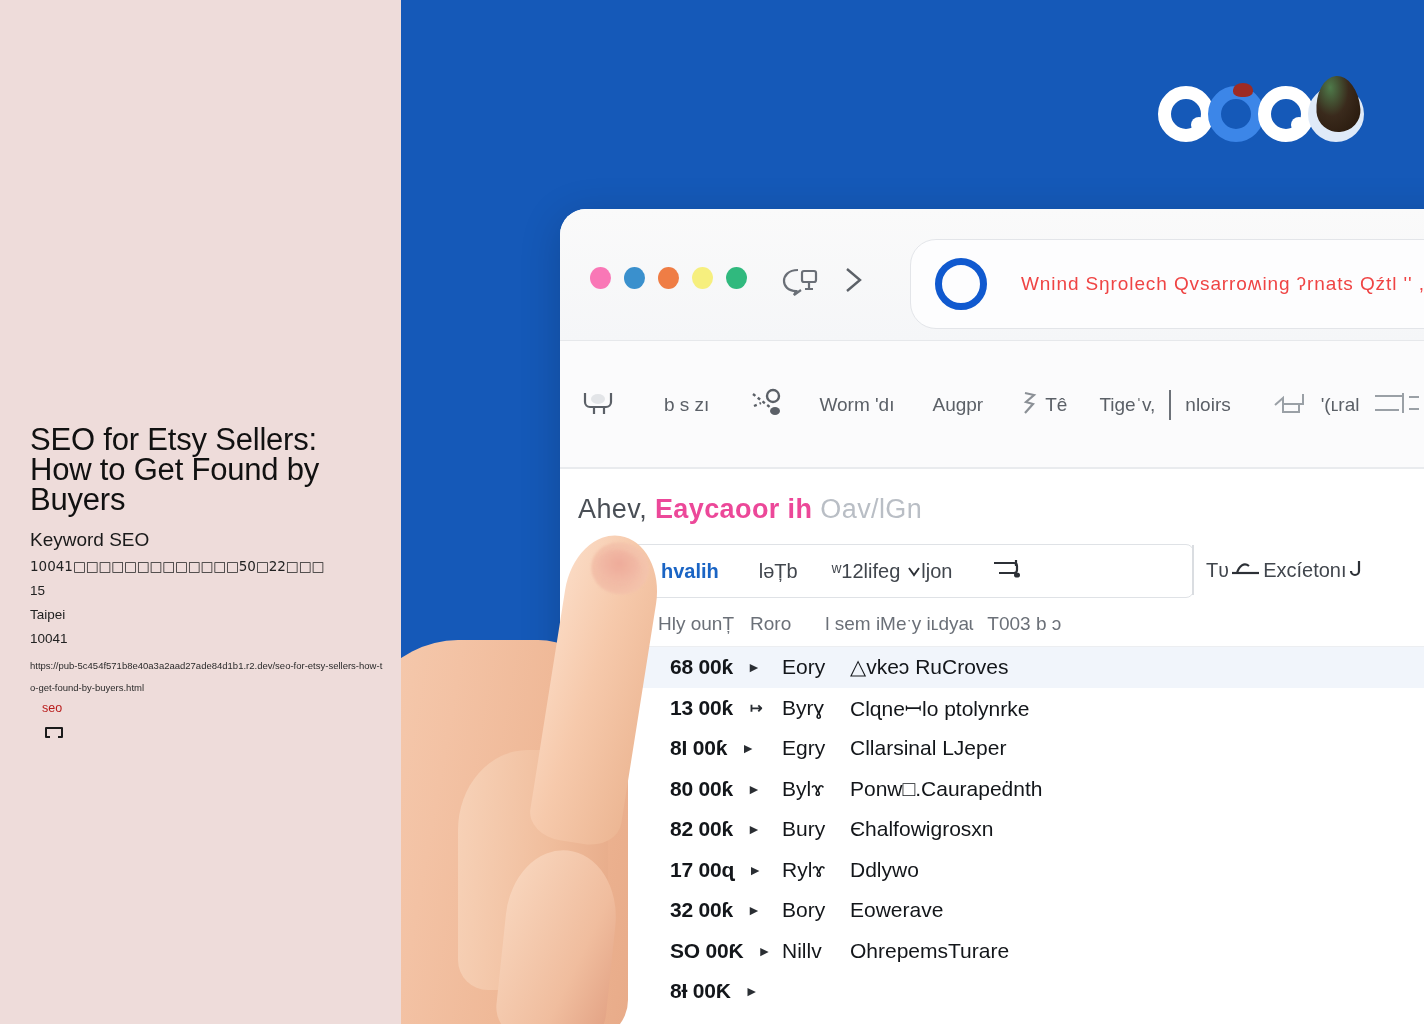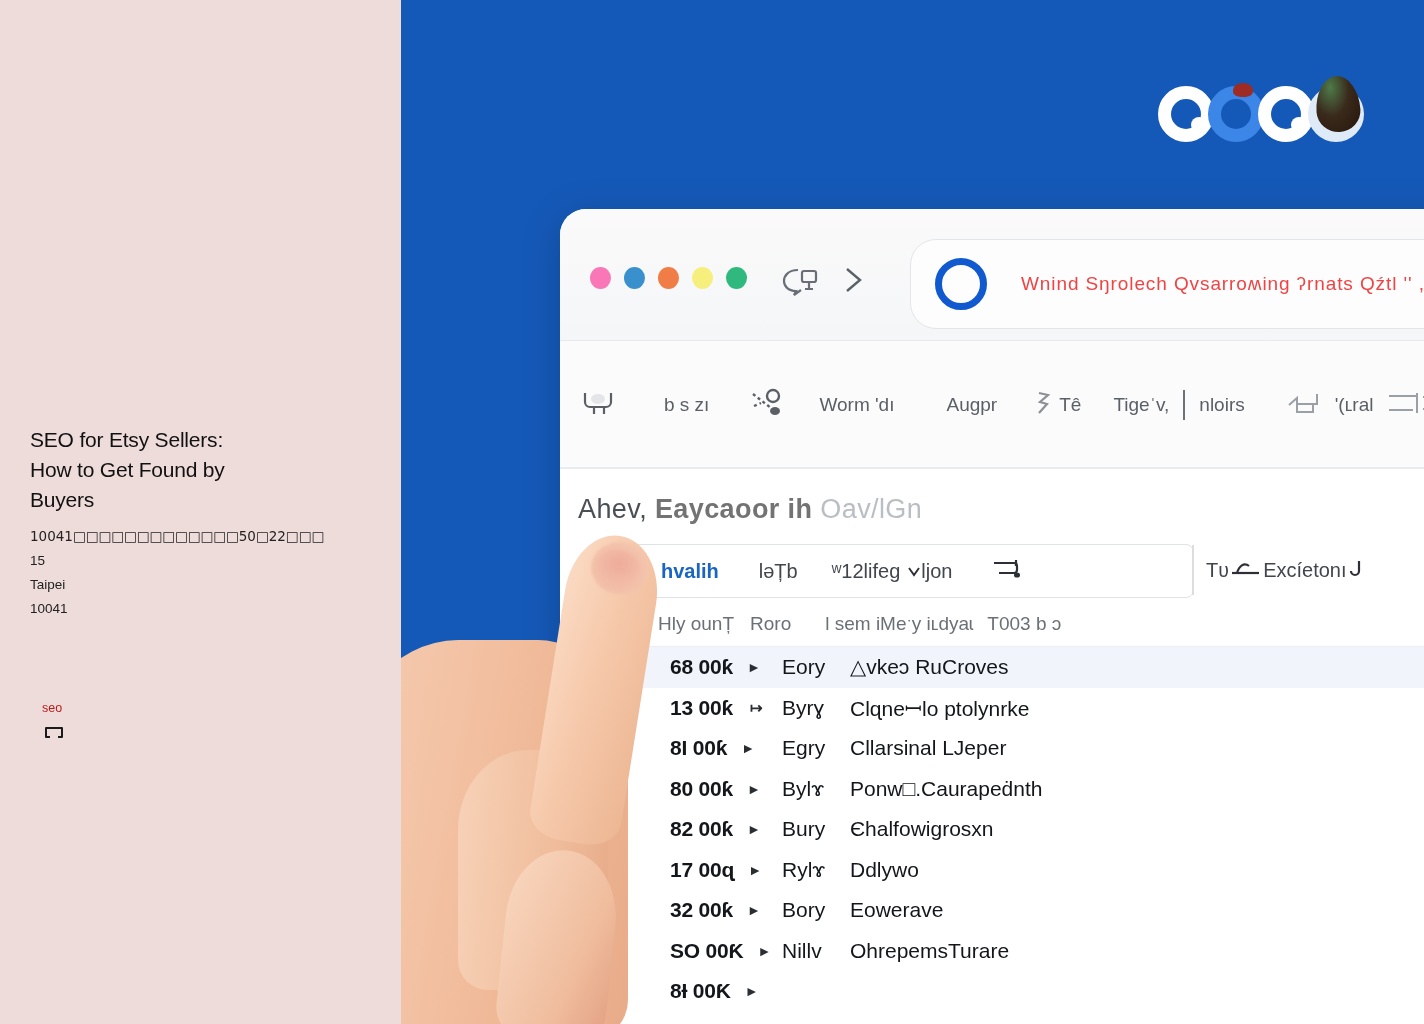--- a/index.html
+++ b/index.html
@@ -13,21 +13,21 @@
 
   
   .pink-panel{
     position:absolute;left:0;top:0;width:401px;height:1024px;
     background:#eedcda;
   }
   .article-block{
     position:absolute;left:30px;top:425px;width:360px;
   }
   .art-title{
-    font-size:21px;line-height:30px;color:#111;letter-spacing:-0.2px;
+    font-size:31px;line-height:30px;color:#111;letter-spacing:-0.2px;
     font-weight:400;margin:0 0 14px 0;white-space:pre-line;
   }
   .art-sub{
     font-size:19px;color:#1a1a1a;margin:0 0 8px 0;font-weight:400;
   }
   .art-line{
     font-size:13.5px;color:#222;margin:0 0 9px 0;line-height:15px;
   }
   .tofu{font-family:"DejaVu Sans", sans-serif;letter-spacing:0px;}
   .art-url{
@@ -142,21 +142,21 @@
   .tb-sep{
     width:2px;height:30px;background:#6d7279;margin:0 14px;flex:0 0 auto;
   }
 
   
   .page-head{
     position:absolute;left:18px;top:285px;font-size:27px;white-space:nowrap;
     letter-spacing:0.4px;
   }
   .ph-a{color:#4a4f56;}
-  .ph-b{color:#737373;font-weight:700;}
+  .ph-b{color:#ec4899;font-weight:700;}
   .ph-c{color:#b9bec5;}
 
   
   .filterbar{
     position:absolute;left:30px;top:335px;width:602px;height:52px;
     background:#ffffff;border:1px solid #dfe2e6;border-radius:8px;
     display:flex;align-items:center;
   }
   .fb-item{
     display:flex;align-items:center;gap:7px;color:#41464d;font-size:20px;
@@ -312,21 +312,21 @@
             <ellipse cx="26" cy="24" rx="5" ry="4" fill="#5b6067" stroke="none"></ellipse>
             <path d="M5 19 L12 16" stroke-dasharray="3 3"></path>
           </svg>
         </span>
       </div>
 
       <div class="tb-item" style="margin-left:36px">
         <span>Worm ʹdı</span>
       </div>
 
-      <div class="tb-item" style="margin-left:52px">
+      <div class="tb-item" style="margin-left:38px">
         <span>Auɡpr</span>
       </div>
 
       <div class="tb-item" style="margin-left:38px">
         <span>
           <svg viewBox="0 0 16 32" width="16" height="32" fill="none" stroke="#8b9096" stroke-width="2.2">
             <path d="M4 6 L13 8 L5 15 L12 17 L4 26"></path>
           </svg>
         </span>
         <span>Tê</span>
@@ -520,22 +520,24 @@
       <div class="fingertip"></div>
       <div class="nail"></div>
     </div>
   </div>
 
   <div class="pink-panel">
     <div class="article-block">
       <h1 class="art-title">SEO for Etsy Sellers:
 How to Get Found by
 Buyers</h1>
+      <div class="art-sub">Keyword SEO</div>
       <div class="art-line tofu">10041□□□□□□□□□□□□□50□22□□□</div>
       <div class="art-line">15</div>
       <div class="art-line">Taipei</div>
       <div class="art-line">10041</div>
+      <div class="art-url">https://pub-5c454f571b8e40a3a2aad27ade84d1b1.r2.dev/seo-for-etsy-sellers-how-to-get-found-by-buyers.html</div>
     </div>
     <div class="tag-seo">seo</div>
     <div class="tag-glyph"></div>
   </div>
 
 </div>
 
 </body></html>

